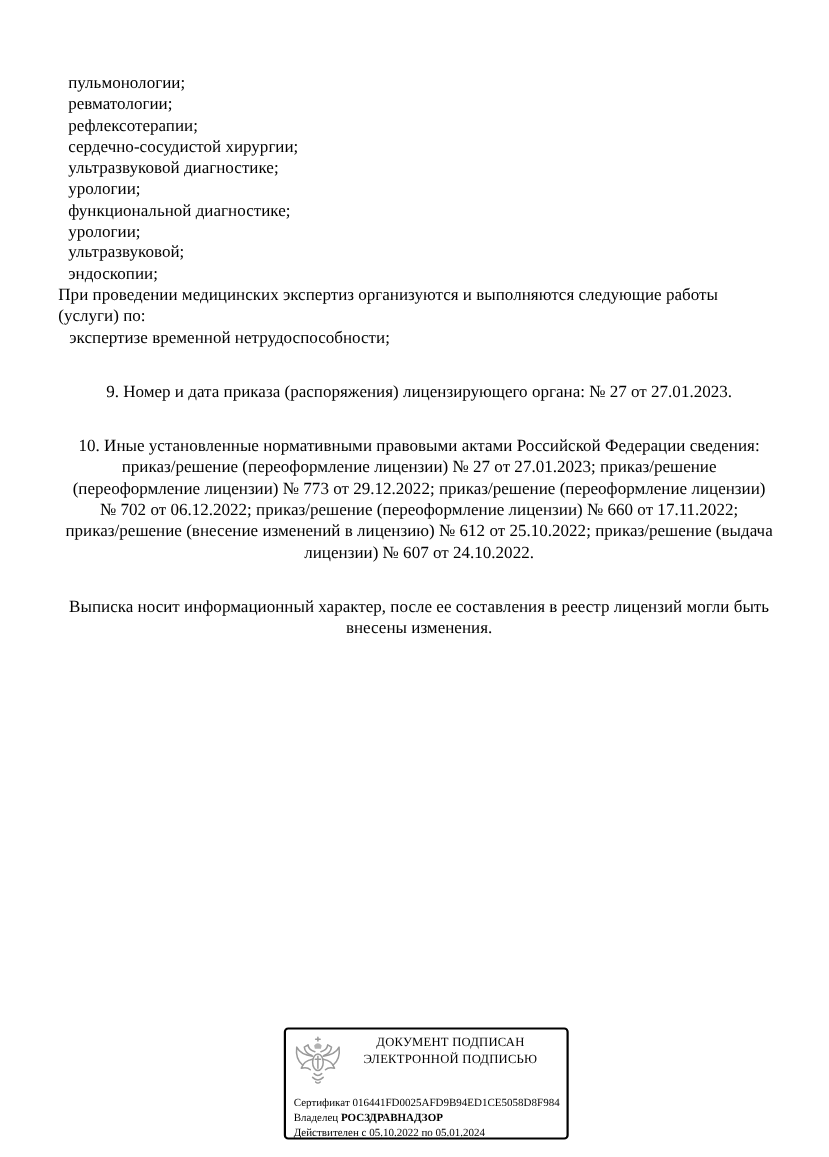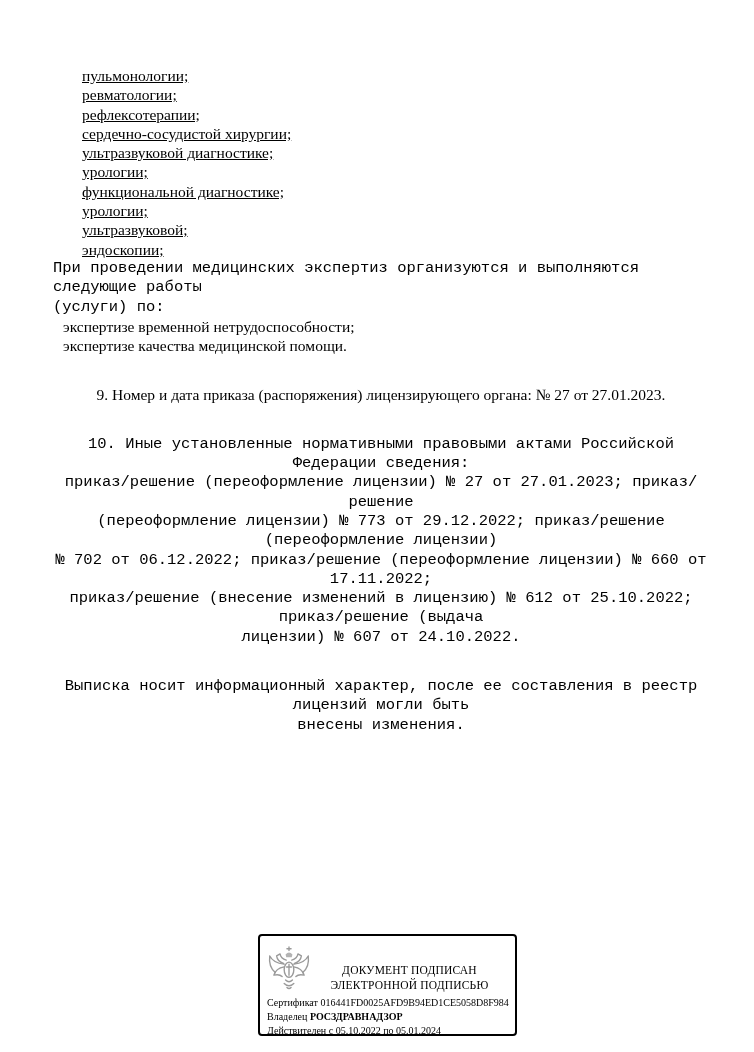--- a/index.html
+++ b/index.html
@@ -11,38 +11,38 @@
     font-family: "Liberation Serif", "DejaVu Serif", serif;
     color: #000;
   }
   .doc {
     position: absolute;
     left: 53px; top: 66px;
     width: 656px;
     font-size: 15.5px;
     line-height: 19.3px;
   }
-  .list-block { margin-left: 29px; text-decoration: underline; }
+  .list-block { margin-left: 9px; }
   .sub-block  { margin-left: 10px; }
   .gap        { margin-top: 30px; text-align: center; }
-  .preline    { white-space: pre-line; font-family: Liberation Mono, monospace; }
+  .preline    { white-space: pre-line; }
 
   .stamp {
     position: absolute;
     left: 258px; top: 934px;
     width: 259px; height: 102px;
     box-sizing: border-box;
     border: 2px solid #000;
     border-radius: 4px;
     background: #fff;
     padding: 5px 7px 0 7px;
   }
   .stamp-head {
     display: flex;
-    align-items: flex-end;
+    align-items: flex-start;
     height: 52px;
   }
   .stamp-emblem { flex: none; width: 44px; height: 48px; }
   .stamp-title {
     flex: 1;
     text-align: center;
     font-size: 11.5px;
     line-height: 15px;
     letter-spacing: 0.2px;
   }
@@ -70,21 +70,20 @@
     <div>урологии;</div>
     <div>ультразвуковой;</div>
     <div>эндоскопии;</div>
   </div>
 
   <div class="preline">При проведении медицинских экспертиз организуются и выполняются следующие работы
 (услуги) по:</div>
 
   <div class="sub-block">
     <div>экспертизе временной нетрудоспособности;</div>
-    <div>экспертизе качества медицинской помощи.</div>
   </div>
 
   <div class="gap">9. Номер и дата приказа (распоряжения) лицензирующего органа: № 27 от 27.01.2023.</div>
 
   <div class="gap preline">10. Иные установленные нормативными правовыми актами Российской Федерации сведения:
 приказ/решение (переоформление лицензии) № 27 от 27.01.2023; приказ/решение
 (переоформление лицензии) № 773 от 29.12.2022; приказ/решение (переоформление лицензии)
 № 702 от 06.12.2022; приказ/решение (переоформление лицензии) № 660 от 17.11.2022;
 приказ/решение (внесение изменений в лицензию) № 612 от 25.10.2022; приказ/решение (выдача
 лицензии) № 607 от 24.10.2022.</div>

